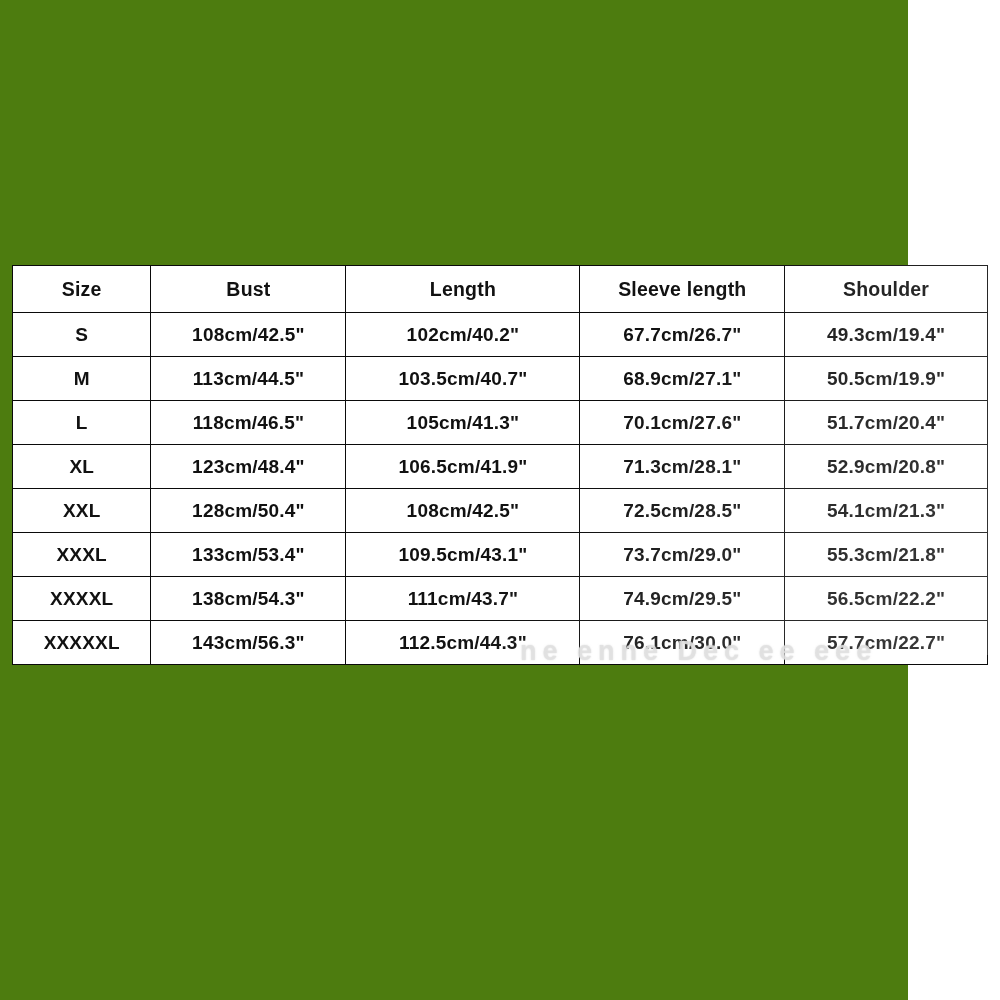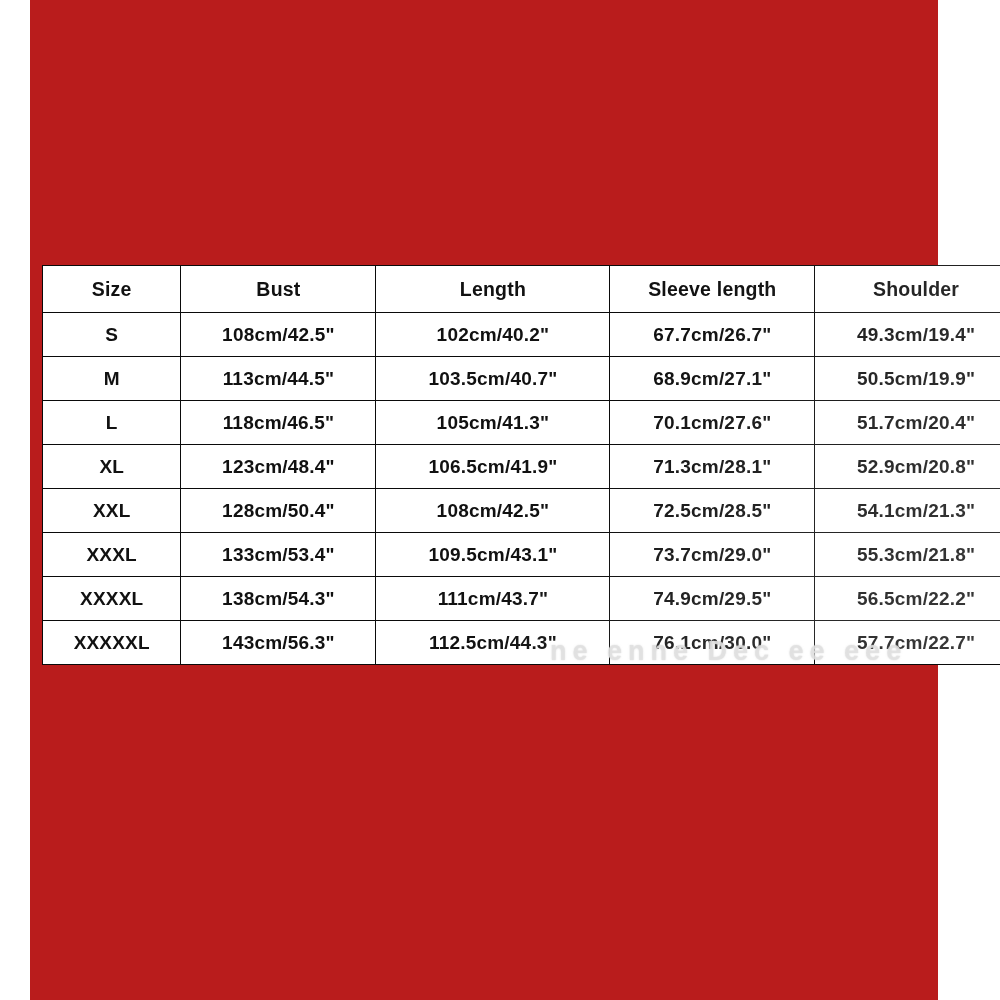--- a/index.html
+++ b/index.html
@@ -10,22 +10,21 @@
     width: 1000px;
     height: 1000px;
     background: #ffffff;
     font-family: "Liberation Sans", sans-serif;
     overflow: hidden;
   }
   .page {
     position: relative;
     width: 908px;
     height: 1000px;
-    background: #b91c1c;
-    margin-left: 30px;
+    background: #4d7c0f;
   }
   .table-wrap {
     position: absolute;
     left: 12px;
     top: 265px;
     width: 976px;
   }
   table.size-chart {
     border-collapse: collapse;
     width: 100%;

